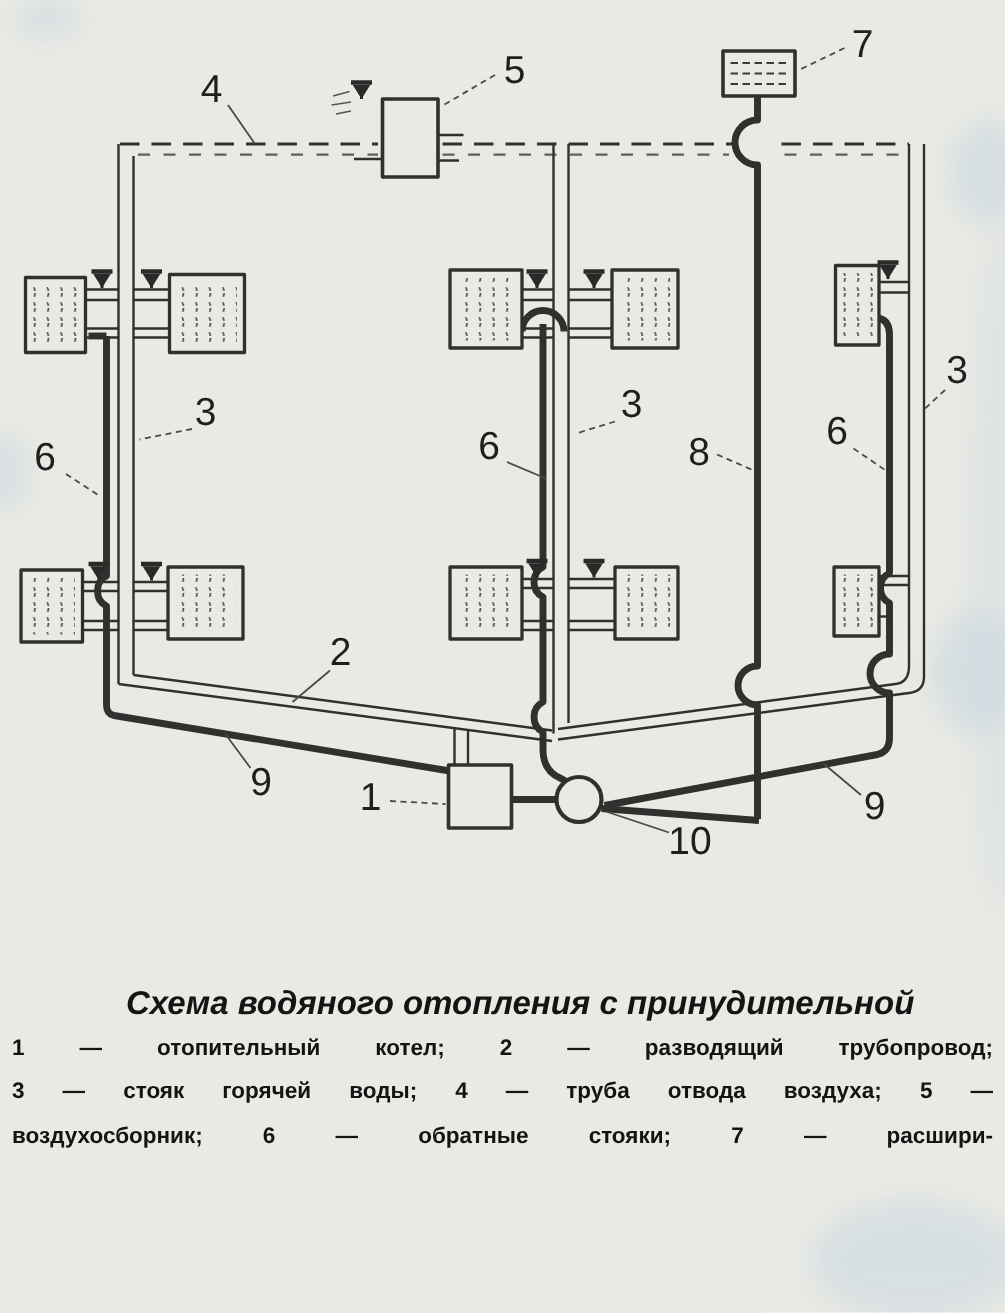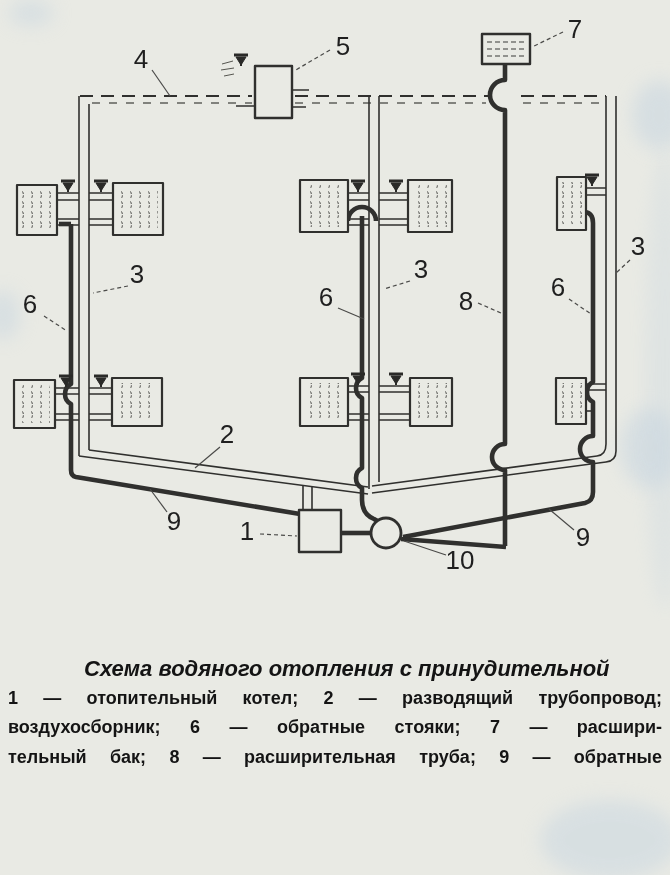--- a/index.html
+++ b/index.html
@@ -14,21 +14,21 @@
   .pd2{stroke-width:1.5;stroke-dasharray:8,9;opacity:.75;}
   .box{fill:#e9eae4;stroke:#30302e;stroke-width:2.4;stroke-linejoin:round;}
   .wave{stroke:#3a3a38;stroke-width:1.2;stroke-dasharray:5,3;fill:none;}
   .lead{stroke:#4a4a48;stroke-width:1.2;fill:none;}
   .leadd{stroke-dasharray:4,3;}
   .lbl{font-family:"Liberation Sans",sans-serif;font-size:26px;fill:#1f1f1f;}
   .hatch{stroke:#55554f;stroke-width:1;}
   .caption{position:absolute;left:8px;width:654px;top:654px;color:#141414;}
   .t-line{font-style:italic;font-weight:700;font-size:22px;line-height:29.5px;white-space:nowrap;}
   .t-line.indent{text-indent:76px;}
-  .l-line{font-weight:700;font-size:18px;line-height:29.5px;white-space:nowrap;}
+  .l-line{font-weight:700;font-size:15px;line-height:29.5px;white-space:nowrap;}
   .l-line.just{text-align:justify;text-align-last:justify;white-space:normal;}
 </style>
 </head>
 <body>
 
 <div class="page">
 
   <div class="tint" style="left:632px;top:80px;width:55px;height:70px;opacity:.55"></div>
   <div class="tint" style="left:620px;top:408px;width:60px;height:80px;opacity:.55"></div>
   <div class="tint" style="left:540px;top:800px;width:140px;height:80px;opacity:.5"></div>
@@ -198,18 +198,18 @@
         <text x="583" y="546" text-anchor="middle" class="lbl">9</text>
       </g>
   </svg>
 
   <div class="caption">
     <div>
         <div class="t-line indent">Схема водяного отопления с принудительной</div>
       </div>
     <div>
         <div class="l-line just">1 — отопительный котел; 2 — разводящий трубопровод;</div>
+        <div class="l-line just">3 — стояк горячей воды; 4 — труба отвода воздуха; 5 —</div>
         <div class="l-line just">воздухосборник; 6 — обратные стояки; 7 — расшири-</div>
-        <div class="l-line just">тельный бак; 8 — расширительная труба; 9 — обратные</div>
       </div>
   </div>
 
 </div>
 
 </body></html>

